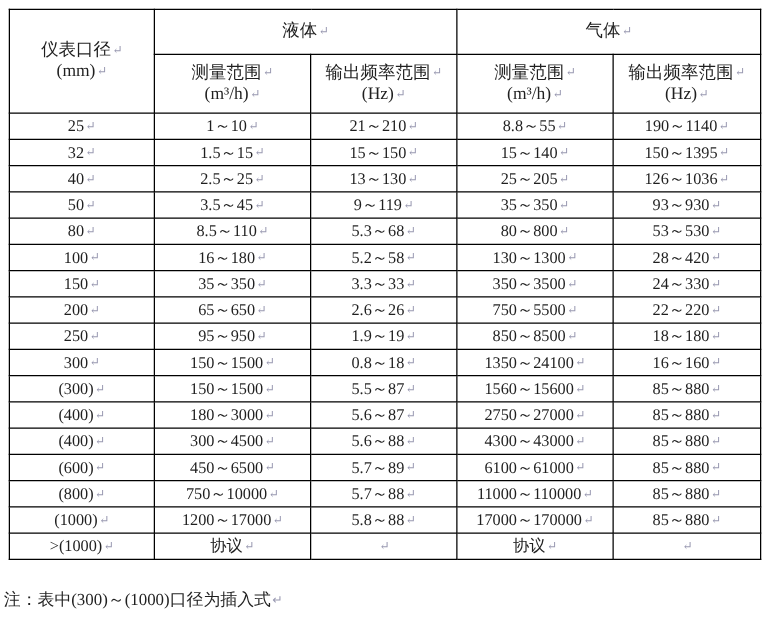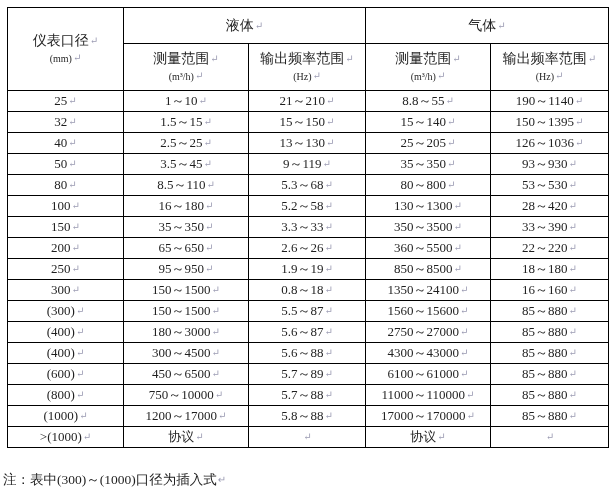--- a/index.html
+++ b/index.html
@@ -38,21 +38,21 @@
   }
   col.c1 { width: 116px; }
   col.c2 { width: 125px; }
   col.c3 { width: 117px; }
   col.c4 { width: 125px; }
   col.c5 { width: 118px; }
   tr.hdr1 { height: 36px; }
   tr.hdr2 { height: 47px; }
   tr.data { height: 21px; }
   .cn { font-size: 14px; }
-  .unit { font-size: 10px; }
+  .unit { font-size: 14px; }
   .pm {
     font-size: 10px;
     color: #9a9ab2;
     padding-left: 1px;
     vertical-align: 1px;
   }
   .note {
     position: absolute;
     left: 3px;
     top: 471px;
@@ -148,27 +148,27 @@
           <td><span>16～180</span><span class="pm">↵</span></td>
           <td><span>5.2～58</span><span class="pm">↵</span></td>
           <td><span>130～1300</span><span class="pm">↵</span></td>
           <td><span>28～420</span><span class="pm">↵</span></td>
         </tr>
         <tr class="data">
           <td><span>150</span><span class="pm">↵</span></td>
           <td><span>35～350</span><span class="pm">↵</span></td>
           <td><span>3.3～33</span><span class="pm">↵</span></td>
           <td><span>350～3500</span><span class="pm">↵</span></td>
-          <td><span>33～390</span><span class="pm">↵</span></td>
+          <td><span>24～330</span><span class="pm">↵</span></td>
         </tr>
         <tr class="data">
           <td><span>200</span><span class="pm">↵</span></td>
           <td><span>65～650</span><span class="pm">↵</span></td>
           <td><span>2.6～26</span><span class="pm">↵</span></td>
-          <td><span>360～5500</span><span class="pm">↵</span></td>
+          <td><span>750～5500</span><span class="pm">↵</span></td>
           <td><span>22～220</span><span class="pm">↵</span></td>
         </tr>
         <tr class="data">
           <td><span>250</span><span class="pm">↵</span></td>
           <td><span>95～950</span><span class="pm">↵</span></td>
           <td><span>1.9～19</span><span class="pm">↵</span></td>
           <td><span>850～8500</span><span class="pm">↵</span></td>
           <td><span>18～180</span><span class="pm">↵</span></td>
         </tr>
         <tr class="data">

